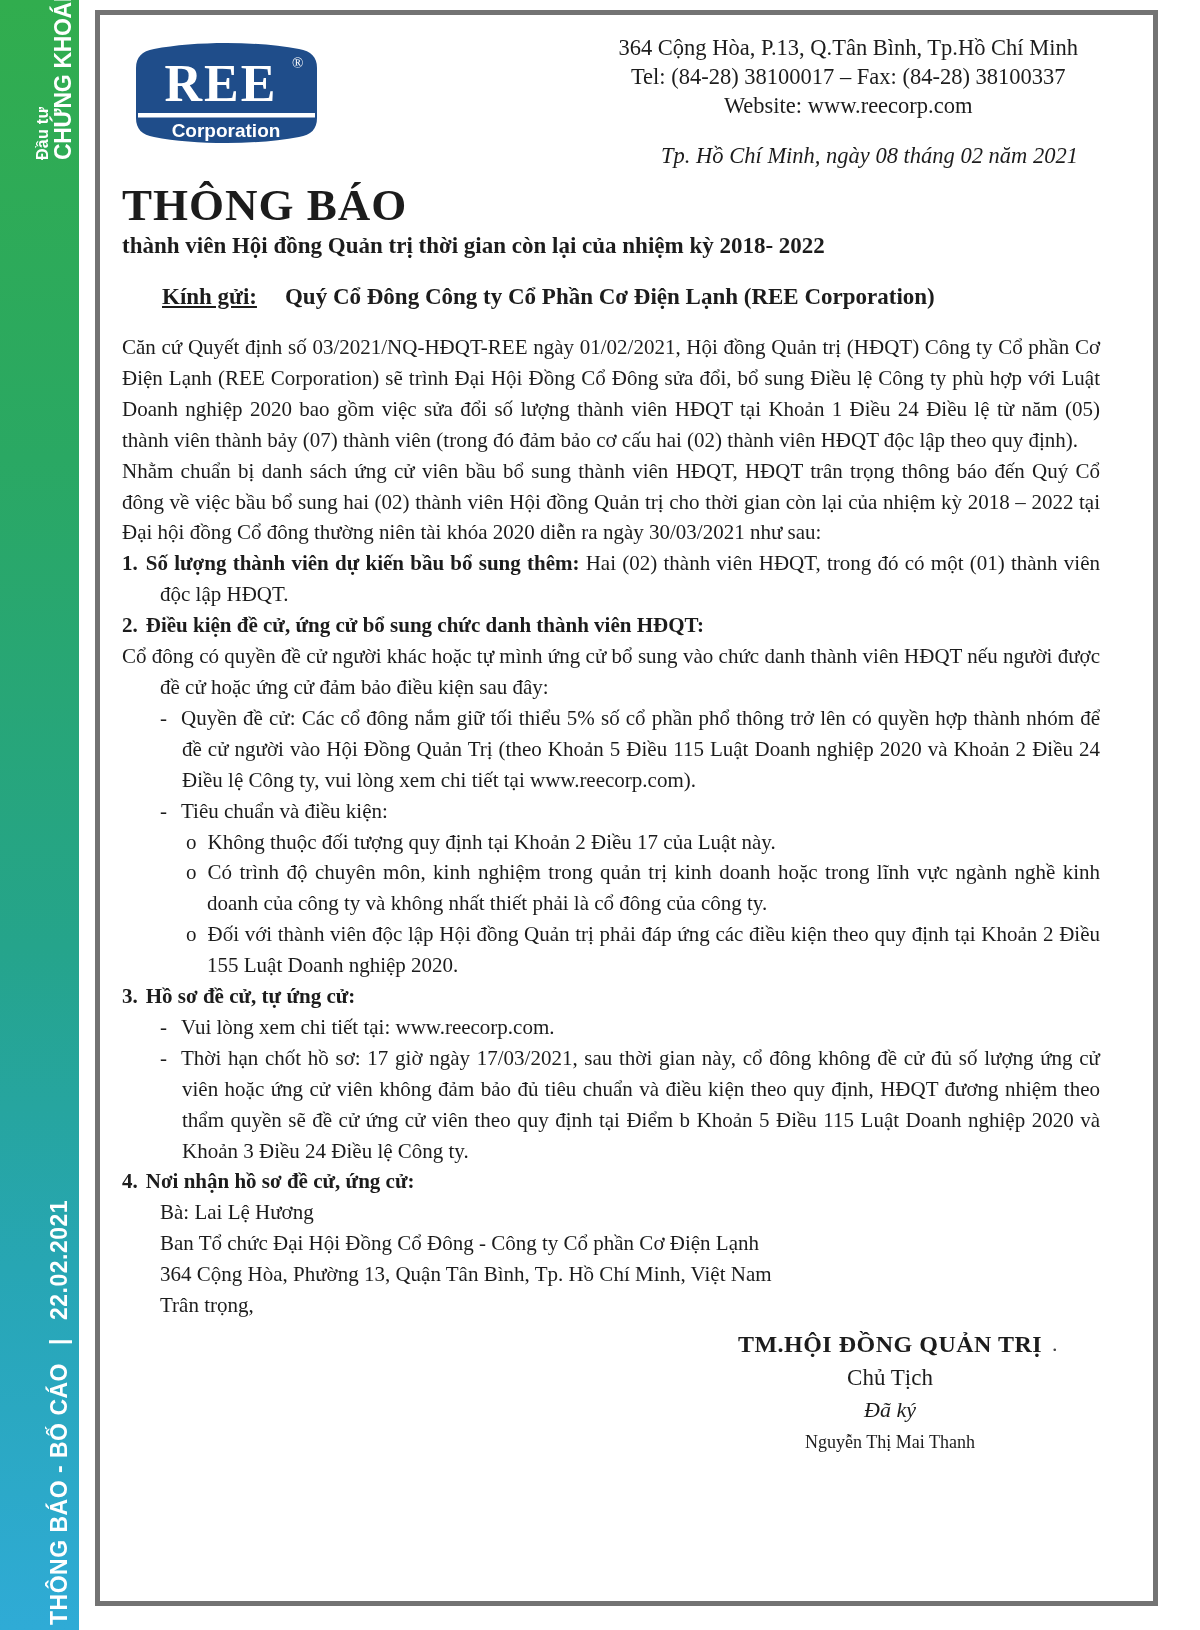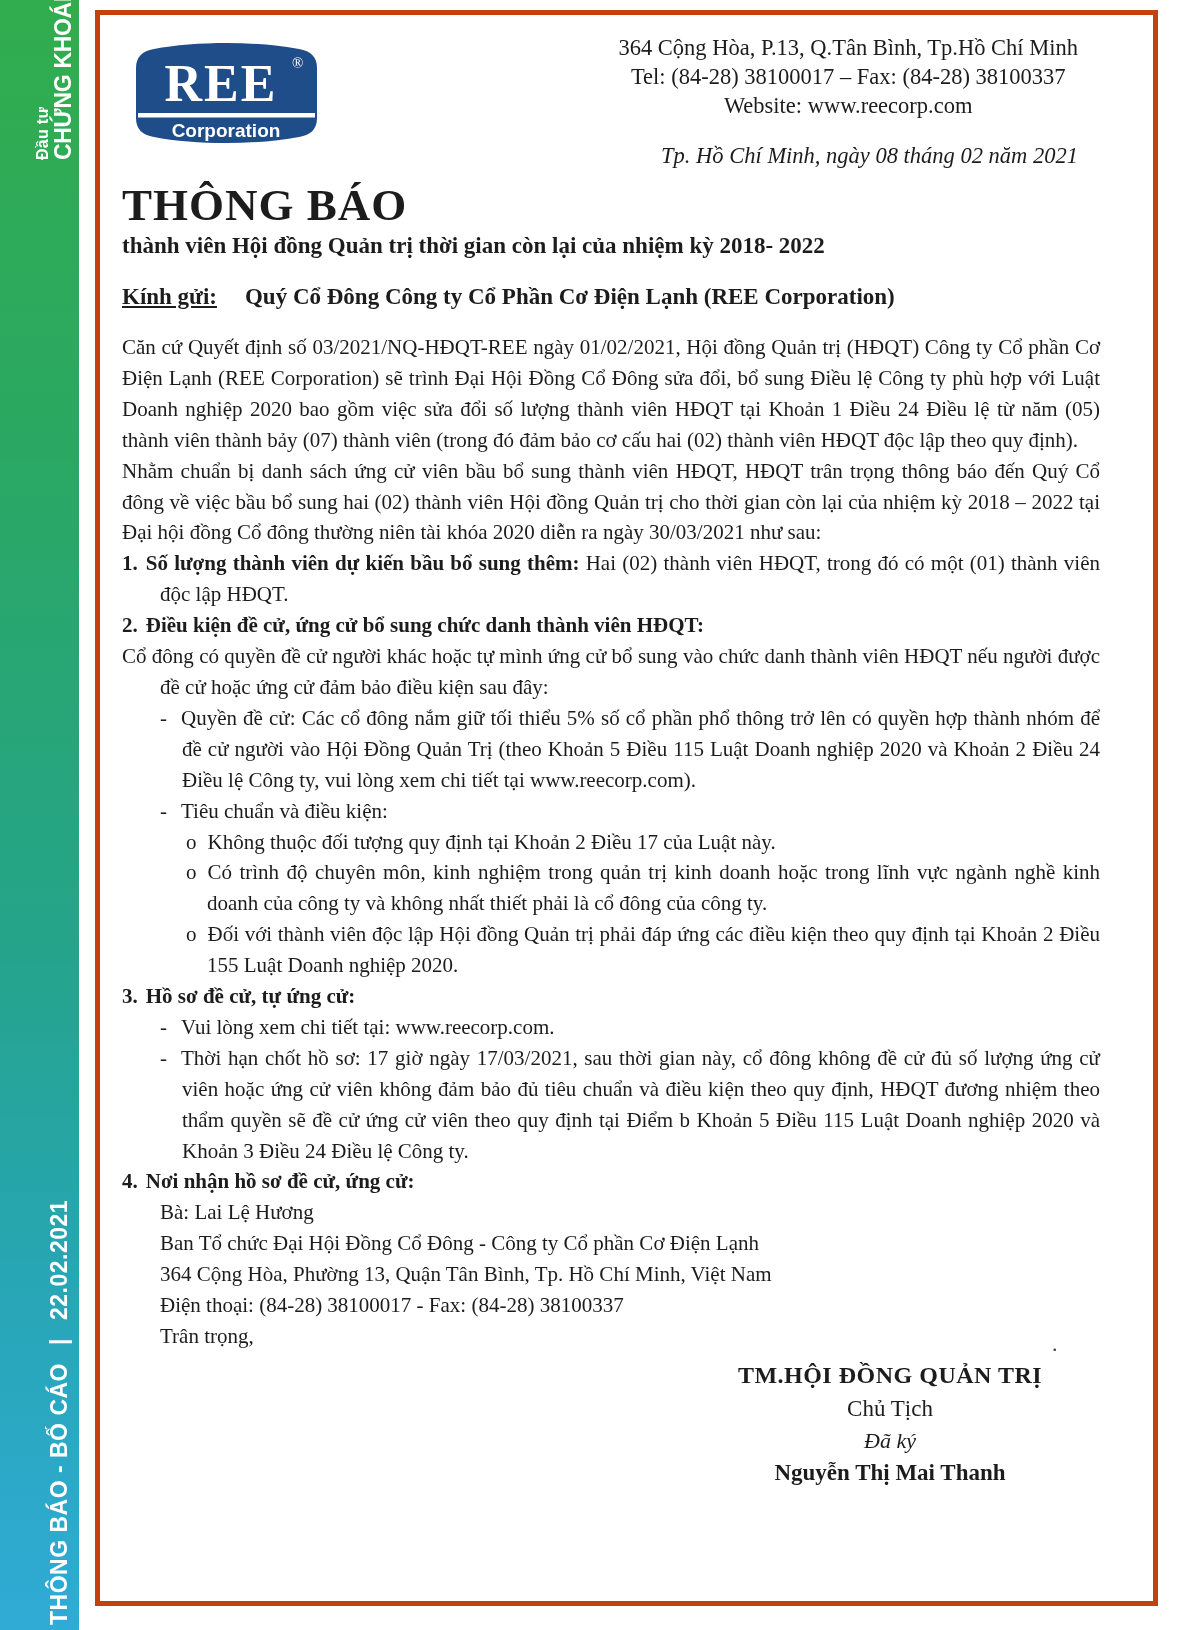--- a/index.html
+++ b/index.html
@@ -25,53 +25,53 @@
   .brand-inner { width:152px; }
   .brand-small { font-size:16px; line-height:17px; letter-spacing:0.3px; }
   .brand-large { font-size:23px; line-height:25px; letter-spacing:-0.3px; }
   .footer-wrap { left:42px; top:1150px; width:36px; height:475px; }
   .footer-inner { width:475px; font-size:23px; line-height:34px; letter-spacing:0.5px; }
   .footer-inner .sep { margin:0 18px; }
 
   
   .frame {
     position:absolute; left:95px; top:10px; width:1063px; height:1596px;
-    box-sizing:border-box; border:5px solid #c2410c; background:#ffffff;
+    box-sizing:border-box; border:5px solid #737373; background:#ffffff;
   }
 
   
   .logo { position:absolute; left:33px; top:22px; width:187px; height:113px; }
 
   
   .hdr { position:absolute; top:18px; right:75px; text-align:center; font-size:22.5px; line-height:29px; }
   .dateline { position:absolute; top:128px; right:75px; font-style:italic; font-size:22.5px; }
 
   
   .flow { position:absolute; left:22px; top:165px; width:978px; }
   .title { margin:0; font-weight:bold; font-size:45px; line-height:50px; letter-spacing:1px;font-family:Liberation Serif, serif; }
   .sub  { font-weight:bold; font-size:23px; line-height:32px; }
   .sub1 { margin-top:4px; }
-  .salutation { margin-top:18px; font-weight:bold; font-size:23px; line-height:34px; }
+  .salutation { margin-top:18px; font-weight:bold; font-size:23px; line-height:34px;margin-left:40px; }
   .salutation .lbl { text-decoration:underline; margin-right:28px; }
 
   .bodytext { margin-top:18px; font-size:21px; line-height:30.9px; text-align:justify; }
   .num-item  { padding-left:38px; text-indent:-38px; }
   .num-item .mk { font-weight:bold; margin-right:8px; }
   .dash-item { margin-left:38px; padding-left:22px; text-indent:-22px; }
   .dash-item .mk { margin-right:14px; }
   .o-item    { margin-left:64px; padding-left:21px; text-indent:-21px; }
   .o-item .mk { margin-right:11px; }
   .addr-line, .closing { margin-left:38px; }
   b { font-weight:bold; }
 
   .sig { width:420px; margin:6px 0 0 auto; text-align:center; }
   .sig .s1 { font-weight:bold; font-size:24px; line-height:34px; letter-spacing:0.5px; }
   .sig .s2 { font-weight:normal; font-size:23px; line-height:34px; }
   .sig .s3 { font-style:italic; font-size:22px; line-height:30px; }
-  .sig .s4 { font-weight:bold; font-size:23px; line-height:34px; }
+  .sig .s4 { font-weight:normal; font-size:18px; line-height:34px; }
 
   .stray-dot { position:absolute; left:952px; top:1316px; font-size:22px; color:#444; }
 </style>
 </head>
 <body>
 
 <div class="sidebar">
   <div class="v-wrap brand-wrap">
     <div class="v-inner brand-inner">
       <div class="brand-small">Đầu tư</div>
@@ -151,21 +151,20 @@
       <div class="dash-item">
         <span class="mk">-</span><span>Thời hạn chốt hồ sơ: 17 giờ ngày 17/03/2021, sau thời gian này, cổ đông không đề cử đủ số lượng ứng cử viên hoặc ứng cử viên không đảm bảo đủ tiêu chuẩn và điều kiện theo quy định, HĐQT đương nhiệm theo thẩm quyền sẽ đề cử ứng cử viên theo quy định tại Điểm b Khoản 5 Điều 115 Luật Doanh nghiệp 2020 và Khoản 3 Điều 24 Điều lệ Công ty.</span>
       </div>
 
       <div class="num-item">
         <span class="mk">4.</span><b>Nơi nhận hồ sơ đề cử, ứng cử:</b>
       </div>
       <div class="addr-line">Bà: Lai Lệ Hương</div>
       <div class="addr-line">Ban Tổ chức Đại Hội Đồng Cổ Đông - Công ty Cổ phần Cơ Điện Lạnh</div>
       <div class="addr-line">364 Cộng Hòa, Phường 13, Quận Tân Bình, Tp. Hồ Chí Minh, Việt Nam</div>
-      <div class="addr-line">Điện thoại: (84-28) 38100017 - Fax: (84-28) 38100337</div>
       <div class="closing">Trân trọng,</div>
     </div>
 
     <div class="sig">
       <div class="s1">TM.HỘI ĐỒNG QUẢN TRỊ</div>
       <div class="s2">Chủ Tịch</div>
       <div class="s3">Đã ký</div>
       <div class="s4">Nguyễn Thị Mai Thanh</div>
     </div>
   </div>

